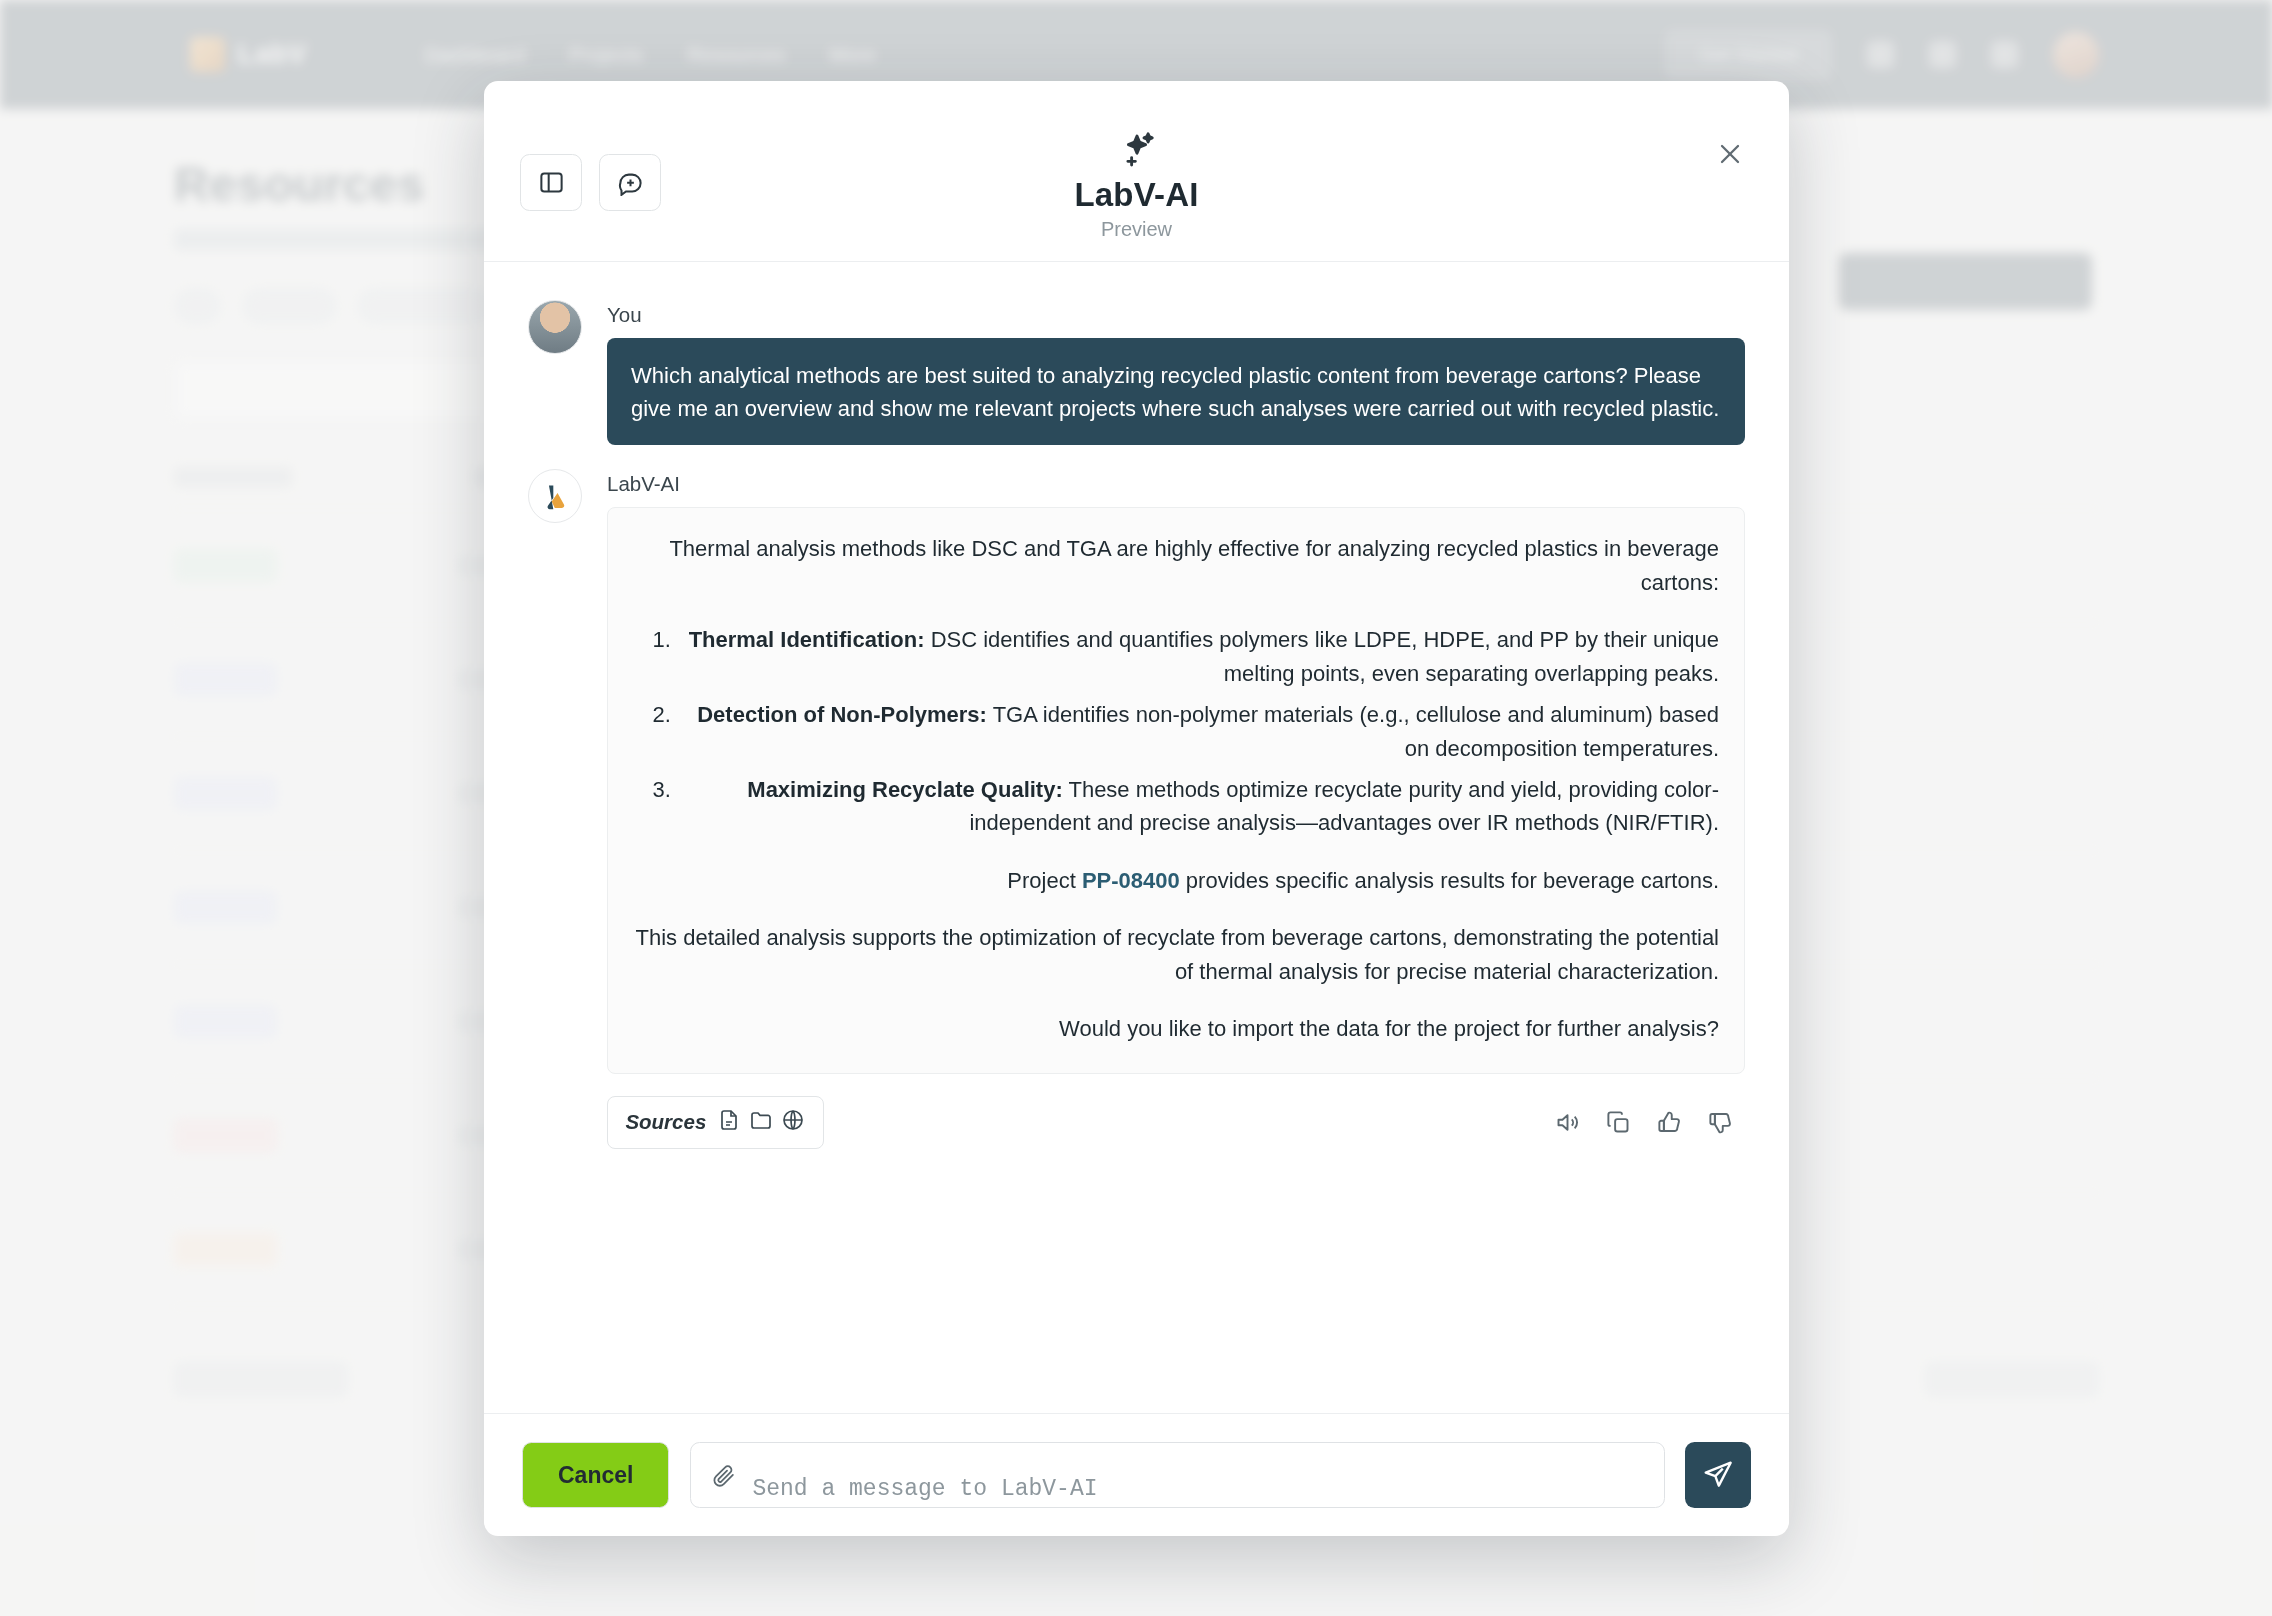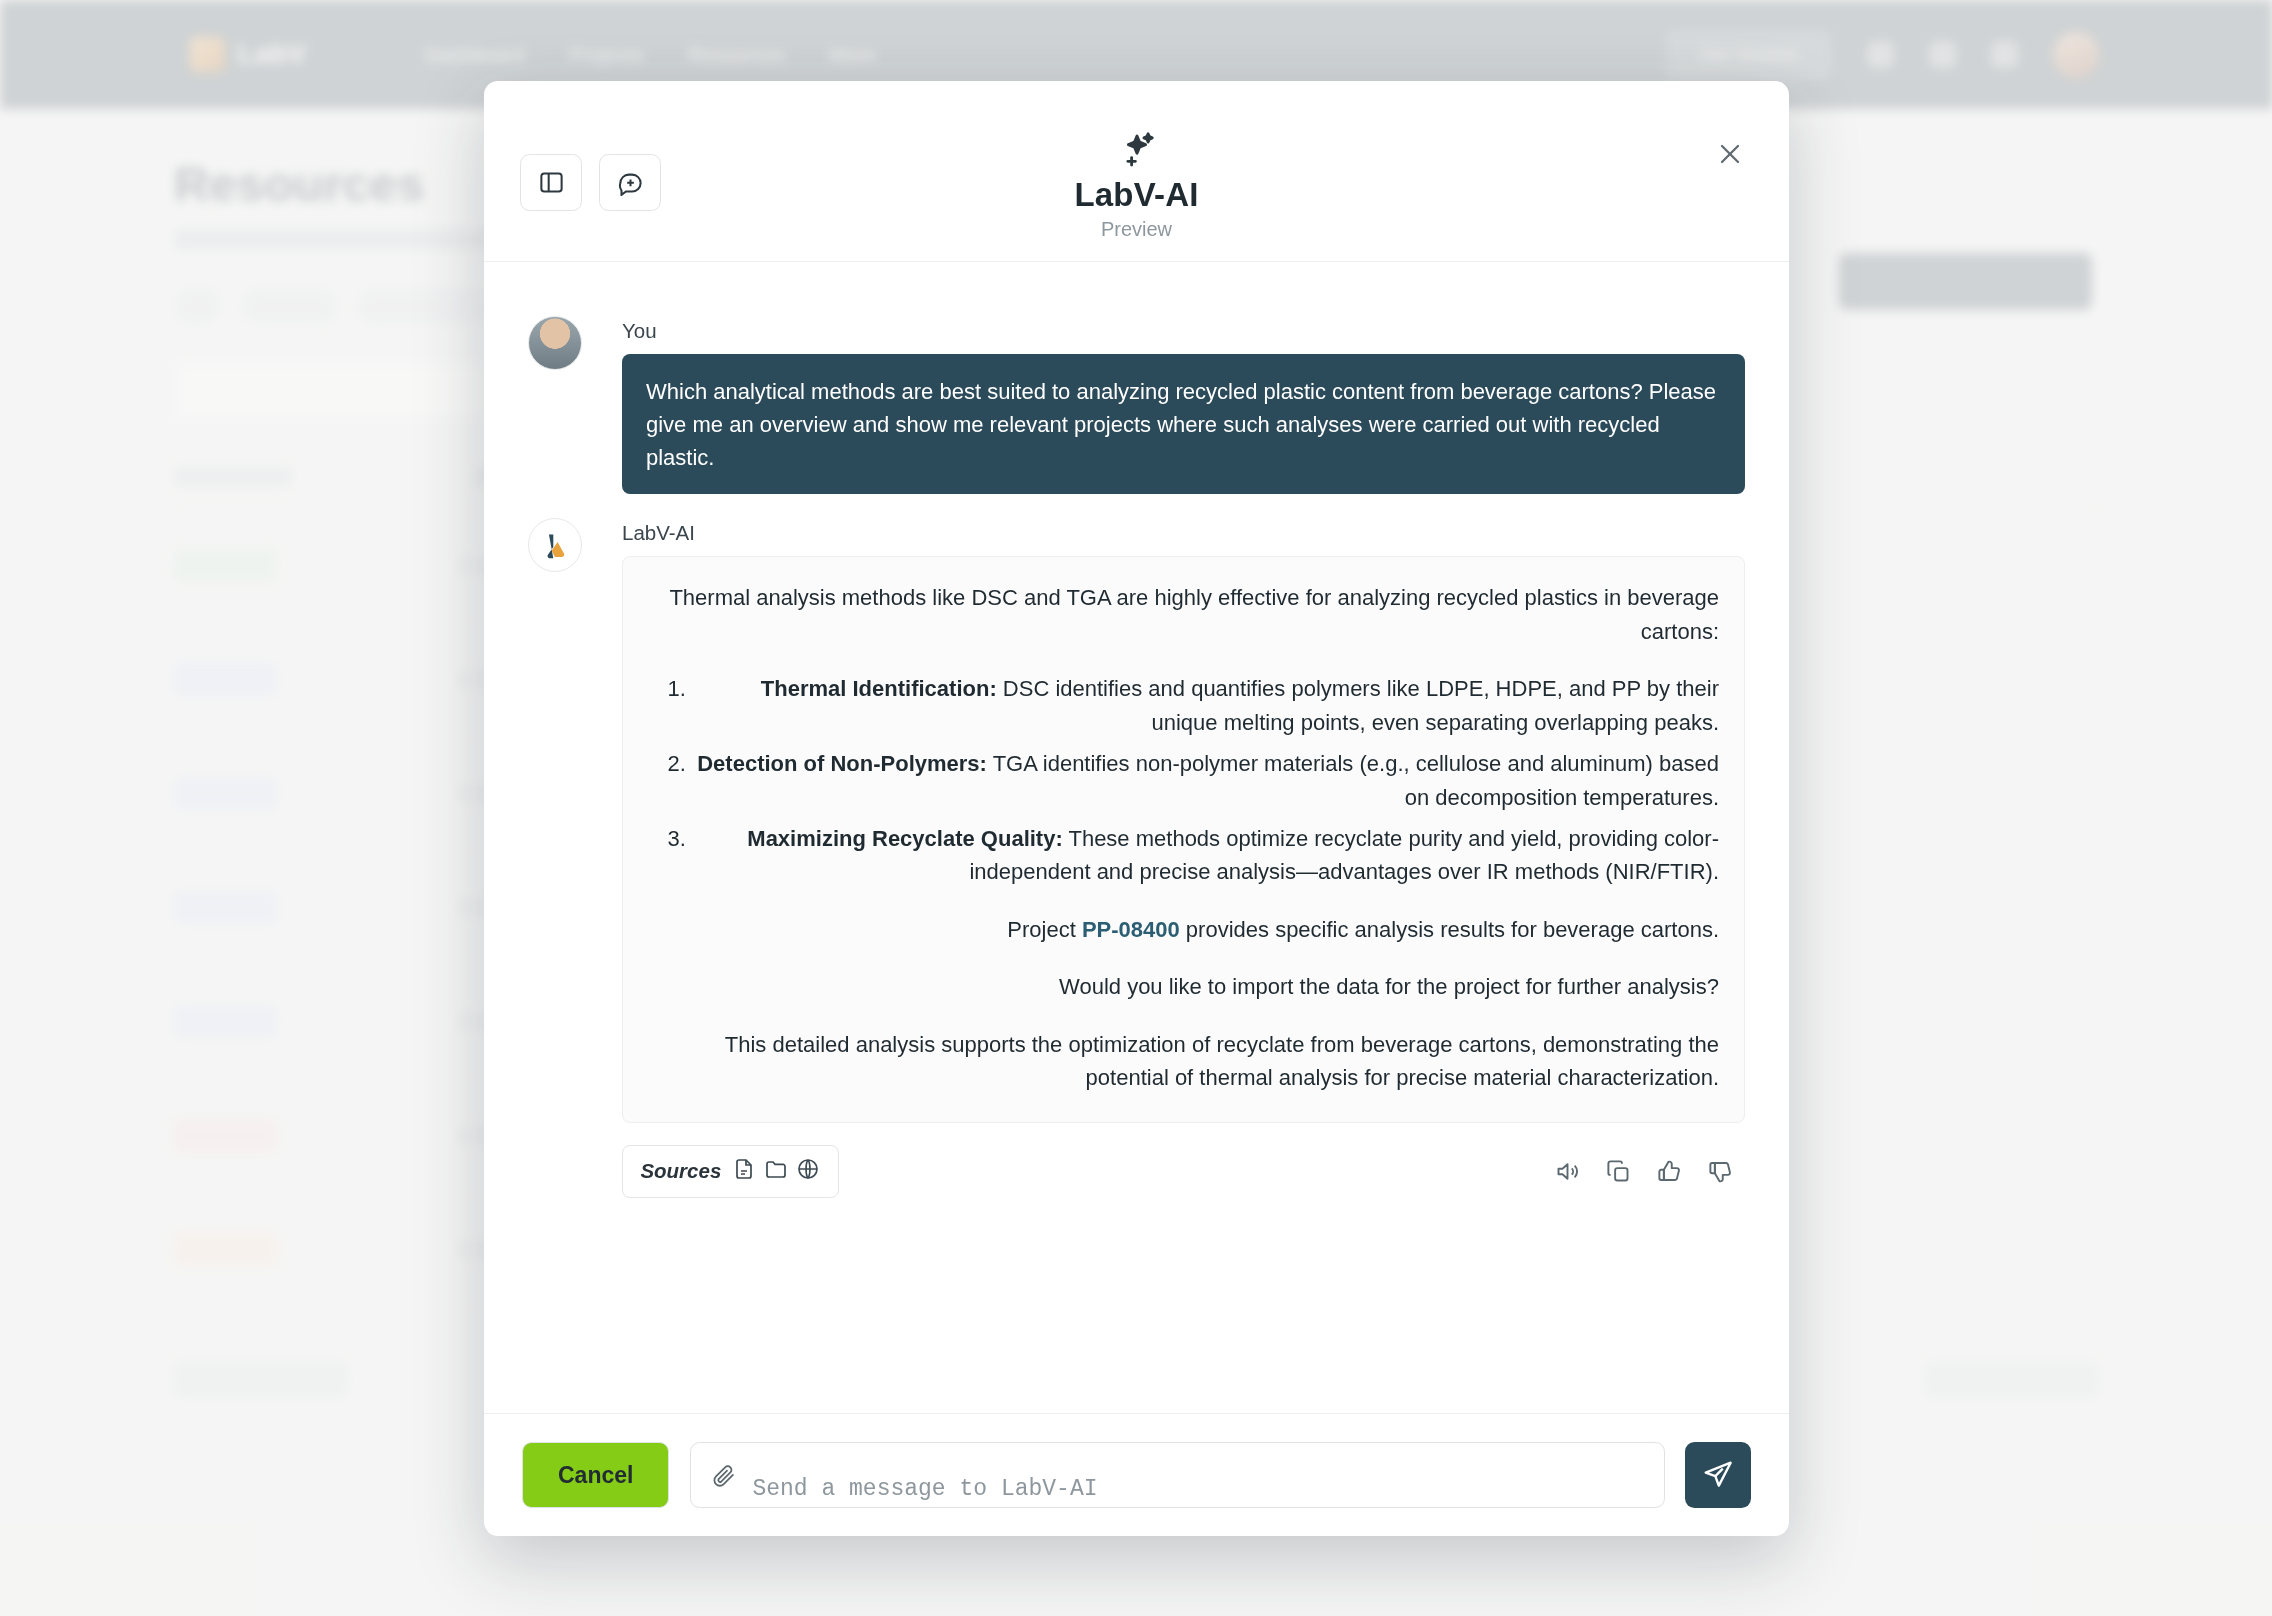--- a/index.html
+++ b/index.html
@@ -228,21 +228,21 @@
     color: #6d777d;
     transform: translateY(-55px);
   }
 
   
   .conversation {
     flex: 1 1 auto;
     overflow-y: auto;
     padding: 38px 44px 16px 44px;
   }
-  .msg-block { display: flex; gap: 40px; margin-bottom: 24px; margin-top: 16px; }
+  .msg-block { display: flex; gap: 25px; margin-bottom: 24px; }
   .avatar {
     width: 54px; height: 54px;
     border-radius: 50%;
     flex: 0 0 auto;
     overflow: hidden;
     border: 1.6px solid #e6e8ea;
     background: #cfd6da;
   }
   .avatar.user {
     background: radial-gradient(circle at 50% 32%, #e3c3a6 0 34%, transparent 35%),
@@ -520,22 +520,22 @@
       <div class="msg-body">
         <div class="msg-author">LabV-AI</div>
         <div class="bubble-ai">
           <p>Thermal analysis methods like DSC and TGA are highly effective for analyzing recycled plastics in beverage cartons:</p>
           <ol>
             <li><span class="bold">Thermal Identification:</span><span> DSC identifies and quantifies polymers like LDPE, HDPE, and PP by their unique melting points, even separating overlapping peaks.</span></li>
             <li><span class="bold">Detection of Non-Polymers:</span><span> TGA identifies non-polymer materials (e.g., cellulose and aluminum) based on decomposition temperatures.</span></li>
             <li><span class="bold">Maximizing Recyclate Quality:</span><span> These methods optimize recyclate purity and yield, providing color-independent and precise analysis—advantages over IR methods (NIR/FTIR).</span></li>
           </ol>
           <p><span>Project </span><span class="proj-link">PP-08400</span><span> provides specific analysis results for beverage cartons.</span></p>
+          <p>This detailed analysis supports the optimization of recyclate from beverage cartons, demonstrating the potential of thermal analysis for precise material characterization.</p>
           <p>Would you like to import the data for the project for further analysis?</p>
-          <p>This detailed analysis supports the optimization of recyclate from beverage cartons, demonstrating the potential of thermal analysis for precise material characterization.</p>
         </div>
 
         <div class="answer-actions">
           <div class="sources-pill">
             <span>Sources</span>
             <span class="src-icons">
               <span>
                 <svg width="24" height="24" viewBox="0 0 24 24" fill="none" stroke="#3c4a52" stroke-width="1.7">
                   <path d="M14 3H7a2 2 0 0 0-2 2v14a2 2 0 0 0 2 2h10a2 2 0 0 0 2-2V8z"></path>
                   <path d="M14 3v5h5"></path>

